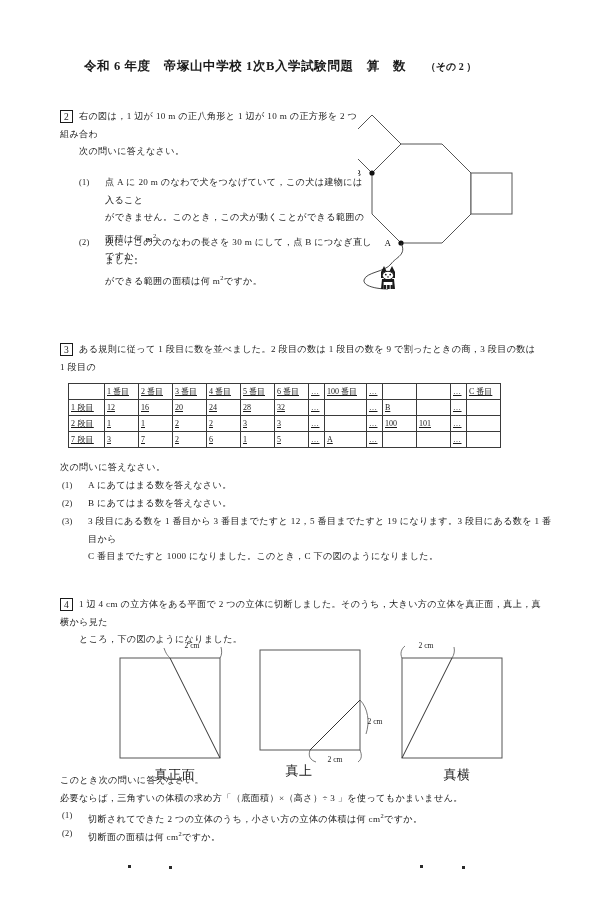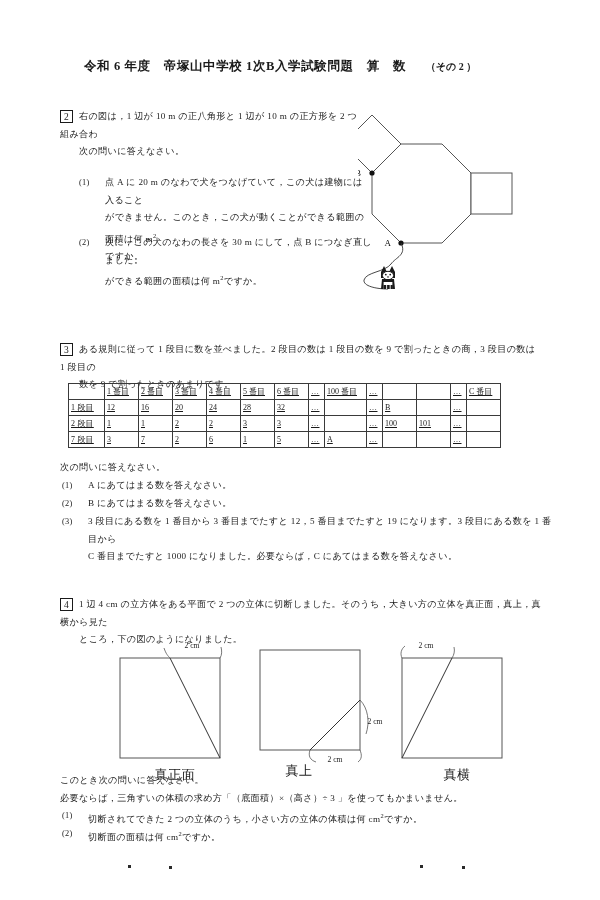--- a/index.html
+++ b/index.html
@@ -209,21 +209,20 @@
         <rect x="-0.9" y="13" width="2.6" height="4" fill="#1a1a1a"></rect>
         <rect x="2.6" y="13" width="2.2" height="4" fill="#1a1a1a"></rect>
       </g>
     </svg>
   </div>
 
   <div class="qbox" style="left:60px; top:341px; width:480px;">
     <div>
       <span class="qnum">3</span><span>ある規則に従って 1 段目に数を並べました。2 段目の数は 1 段目の数を 9 で割ったときの商，3 段目の数は 1 段目の</span>
     </div>
-    <div class="indent1">数を 9 で割ったときのあまりです。</div>
   </div>
 
   <div class="tbl-wrap">
     <table class="grid">
       <thead>
         <tr>
           <th class="rowhead"></th>
           <th class="c-num">1 番目</th>
           <th class="c-num">2 番目</th>
           <th class="c-num">3 番目</th>
@@ -308,21 +307,21 @@
       <span class="sub-label">(2)</span>
       <span>B にあてはまる数を答えなさい。</span>
     </div>
   </div>
 
   <div class="qbox" style="left:62px; top:513px; width:490px;">
     <div class="sub-item">
       <span class="sub-label">(3)</span>
       <span>3 段目にある数を 1 番目から 3 番目までたすと 12，5 番目までたすと 19 になります。3 段目にある数を 1 番目から</span>
     </div>
-    <div style="padding-left:26px;">C 番目までたすと 1000 になりました。必要ならば，C にあてはまる数を答えなさい。</div>
+    <div style="padding-left:26px;">C 番目までたすと 1000 になりました。このとき，C 下の図のようになりました。</div>
   </div>
 
   <div class="qbox" style="left:60px; top:596px; width:490px;">
     <div>
       <span class="qnum">4</span><span>1 辺 4 cm の立方体をある平面で 2 つの立体に切断しました。そのうち，大きい方の立体を真正面，真上，真横から見た</span>
     </div>
     <div class="indent1">ところ，下の図のようになりました。</div>
   </div>
 
   <div class="fig4row">

